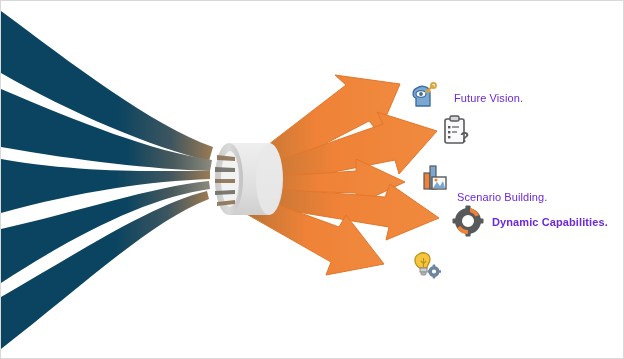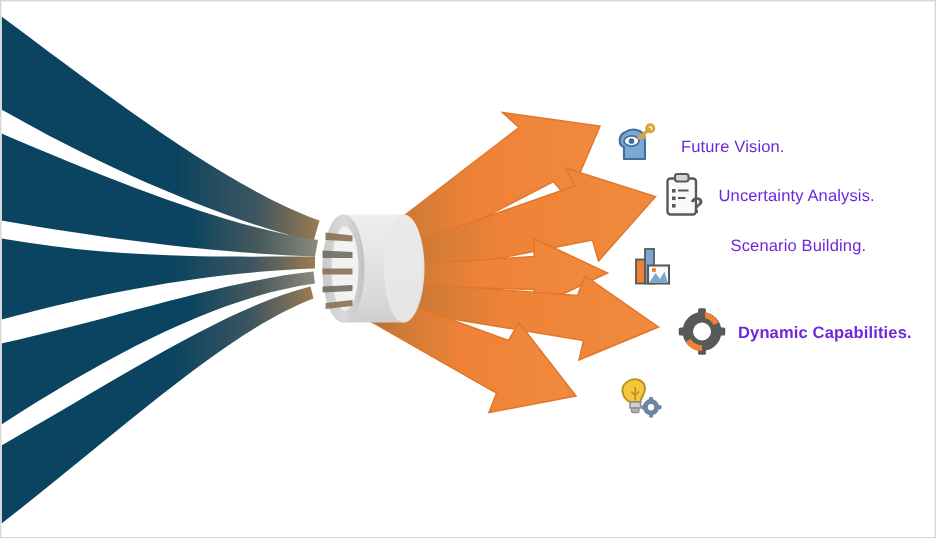--- a/index.html
+++ b/index.html
@@ -183,20 +183,19 @@
           <rect x="3.7" y="9.4" width="2.6" height="3" rx="0.6"></rect>
           <rect x="-1.4" y="4.2" width="3" height="2.6" rx="0.6"></rect>
           <rect x="9.4" y="4.2" width="3" height="2.6" rx="0.6"></rect>
         </g>
       </g>
     </svg>
   </div>
 
   <div class="label" style="left:453px; top:91px;">Future Vision.</div>
 
-  <div class="label" style="left:478px; top:124px;">Uncertainty Analysis.</div>
-
-  <div class="label" style="left:456px; top:157px;margin-left:30px;">Scenario Building.</div>
+
+  <div class="label" style="left:456px; top:190px;">Scenario Building.</div>
 
   <div class="label" style="left:491px; top:215px;font-weight:bold;">Dynamic Capabilities.</div>
 
 
 </div>
 
 </body></html>

